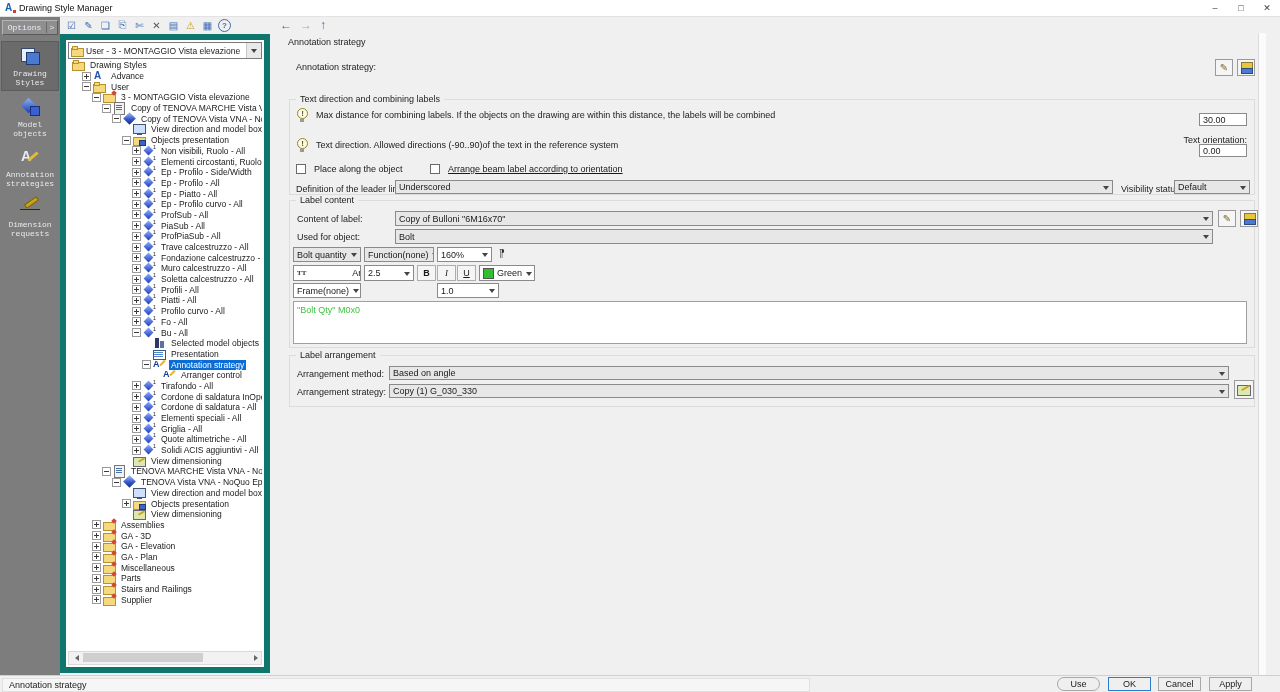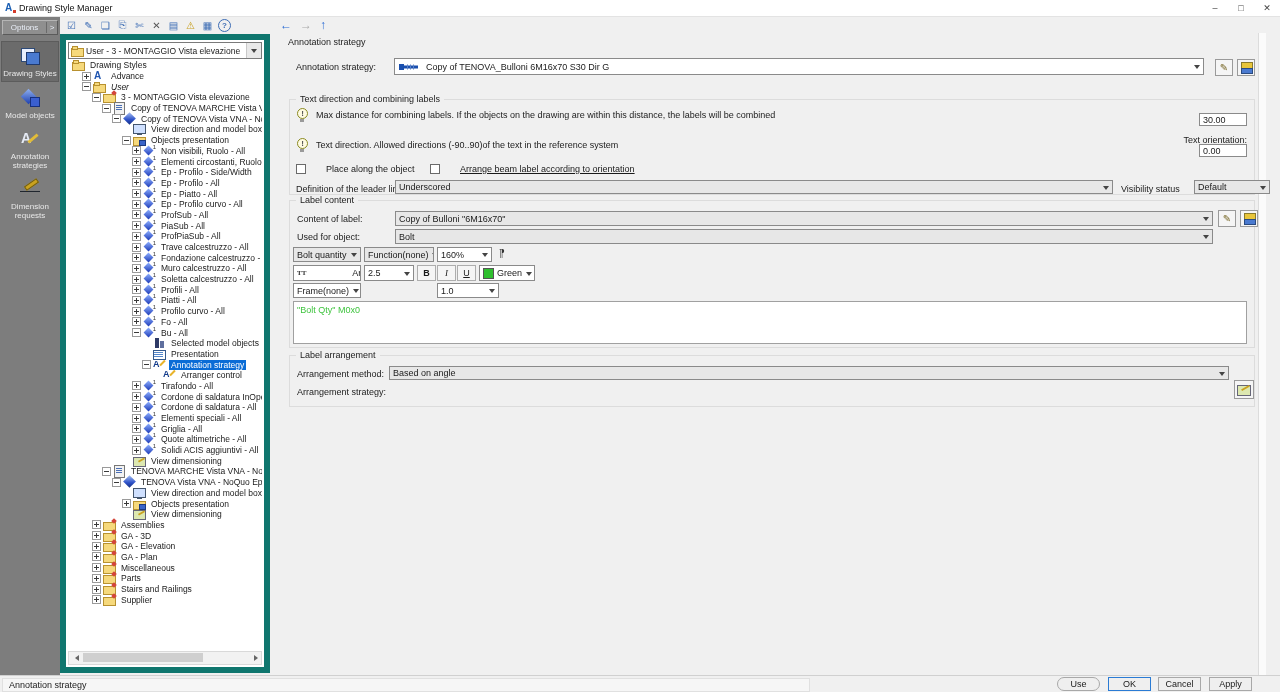--- a/index.html
+++ b/index.html
@@ -15,21 +15,21 @@
   .winbtn{width:26px;height:16px;display:flex;align-items:center;justify-content:center;color:#444;font-size:9px;}
   
   #toolbar{left:60px;top:17px;width:220px;height:16px;display:flex;align-items:center;gap:4px;padding-left:5px;}
   .tbi{width:13px;height:13px;display:flex;align-items:center;justify-content:center;font-size:10px;color:#3c6cb4;}
   .tbi.warn{color:#c9a227;} .tbi.del{color:#555;}
   .tbi.help{width:11px;height:11px;border:1px solid #3c6cb4;border-radius:50%;font:bold 8px/11px "Liberation Sans",sans-serif;}
   #navbar{left:280px;top:17px;height:16px;display:flex;align-items:center;gap:8px;}
   .navi{font-size:12px;font-weight:bold;}
   .nav-back{color:#2b6cd4;} .nav-fwd{color:#a9a9a9;} .nav-up{color:#2b6cd4;}
   
-  #sidebar{left:0;top:17px;width:60px;height:658px;background:#7d7d7d;}
+  #sidebar{left:0;top:17px;width:60px;height:658px;background:#7d7d7d;font-family:Liberation Mono, monospace;}
   #optionsbtn{margin:3px 2px 6px 2px;height:13px;background:#8f8f8f;border:1px solid #b5b5b5;border-right-color:#5a5a5a;border-bottom-color:#5a5a5a;display:flex;align-items:center;}
   #optionsbtn .lbl{flex:1;text-align:center;color:#e9eef7;font-size:8px;}
   #optionsbtn .chv{width:10px;height:11px;border-left:1px solid #6a6a6a;color:#e9eef7;font-size:8px;text-align:center;line-height:11px;}
   .sitem{margin:2px 1px;padding:4px 1px 3px 1px;text-align:center;color:#e9e9e9;font-size:8px;line-height:9px;}
   .sitem.sel{background:#6b6b6b;border:1px solid #5c5c5c;}
   .si{width:24px;height:20px;margin:0 auto 3px auto;position:relative;}
   .si-drawing-styles::before{content:"";position:absolute;left:3px;top:2px;width:12px;height:12px;background:#e8eefc;border:1px solid #2d4a78;}
   .si-drawing-styles::after{content:"";position:absolute;left:8px;top:6px;width:12px;height:11px;background:#4a7ad0;border:1px solid #203a6e;}
   .si-model-objects::before{content:"";position:absolute;left:5px;top:3px;width:11px;height:11px;background:linear-gradient(135deg,#8fb0f0,#1d3fae);transform:rotate(45deg);}
   .si-model-objects::after{content:"";position:absolute;left:12px;top:9px;width:8px;height:8px;background:#3a5fd0;border:1px solid #16307e;}
@@ -89,21 +89,21 @@
   .flabel{position:absolute;font-size:9px;color:#222;white-space:nowrap;}
   .cmb{position:absolute;border:1px solid #8a8a8a;background:#fff;display:flex;align-items:center;padding-left:3px;height:15px;box-sizing:border-box;font-size:9px;white-space:nowrap;overflow:hidden;}
   .cmb.gray{background:#e7e7e7;}
   .cmb .arw{margin-left:auto;width:13px;align-self:stretch;display:flex;align-items:center;justify-content:center;flex:none;}
   .tinput{position:absolute;border:1px solid #8a8a8a;background:#fff;height:13px;box-sizing:border-box;font-size:9px;padding-left:3px;display:flex;align-items:center;}
   .grp{position:absolute;border:1px solid #dcdcdc;box-sizing:border-box;}
   .grp .legend{position:absolute;top:-6px;left:6px;background:#f0f0f0;padding:0 4px;font-size:9px;color:#222;}
   .bulb{position:absolute;width:10px;height:14px;}
   .bulb::before{content:"!";position:absolute;left:0;top:0;width:9px;height:9px;border:1px solid #8a8a22;border-radius:50%;background:#fffbe2;color:#555;font:bold 8px/9px "Liberation Sans",sans-serif;text-align:center;}
   .bulb::after{content:"";position:absolute;left:3px;top:11px;width:4px;height:3px;background:#9a9a9a;}
-  .cbx{position:absolute;display:flex;align-items:center;gap:20px;font-size:9px;}
+  .cbx{position:absolute;display:flex;align-items:center;gap:8px;font-size:9px;}
   .cbx .box{width:10px;height:10px;border:1px solid #6a6a6a;background:#fff;box-sizing:border-box;}
   .tbtn{position:absolute;width:18px;height:17px;border:1px solid #9a9a9a;background:#f5f5f5;display:flex;align-items:center;justify-content:center;box-sizing:border-box;}
   .ico-edit{font-size:10px;color:#7a6a2a;}
   .ico-ae{width:11px;height:11px;position:relative;}
   .ico-ae::before{content:"";position:absolute;left:0;top:0;width:10px;height:5px;background:#e8c53a;border:1px solid #8a7a2a;}
   .ico-ae::after{content:"";position:absolute;left:0;top:6px;width:10px;height:4px;background:#4a7ad0;border:1px solid #2a4a80;}
   .ico-arrange{width:14px;height:13px;position:relative;}
   .ico-arrange::before{content:"";position:absolute;left:0;top:2px;width:12px;height:9px;background:#dde8b0;border:1px solid #667;}
   .ico-arrange::after{content:"";position:absolute;left:4px;top:4px;width:9px;height:2px;background:#caa21f;transform:rotate(-30deg);}
   .fmtbtn{position:absolute;width:19px;height:16px;border:1px solid #adadad;background:#f5f5f5;display:flex;align-items:center;justify-content:center;box-sizing:border-box;font-size:9px;}
@@ -185,21 +185,21 @@
   <div id="tree">
       <div class="trow" style="padding-left: 4px;">
         <span class="ti ti-folder"></span>
         <span class="tlabel">Drawing Styles</span>
       </div>
       <div class="trow" style="padding-left: 14px;">
         <span class="exp plus"></span>
         <span class="ti ti-advance"></span>
         <span class="tlabel">Advance</span>
       </div>
-      <div class="trow" style="padding-left: 14px; font-style: italic;">
+      <div class="trow" style="padding-left: 14px;">
         <span class="exp minus"></span>
         <span class="ti ti-folder"></span>
         <span class="tlabel">User</span>
       </div>
       <div class="trow" style="padding-left: 24px;">
         <span class="exp minus"></span>
         <span class="ti ti-style"></span>
         <span class="tlabel">3 - MONTAGGIO Vista elevazione</span>
       </div>
       <div class="trow" style="padding-left: 34px;">
@@ -447,33 +447,20 @@
         <span class="stri-r"></span>
       </span>
   </div>
 </div>
 
 <div id="panel" class="abs">
   <div id="paneltab">Annotation strategy</div>
   <div id="panelgutter"></div>
 
   <div class="flabel" style="left:19px;top:29px;">Annotation strategy:</div>
-  <div class="cmb" style="left:117px;top:25px;width:810px;height:17px;">
-    <svg class="bolt" width="24" height="10">
-      <rect x="1" y="2" width="5" height="6" fill="#1a4fae"></rect>
-      <rect x="6" y="3.5" width="14" height="3" fill="#1a4fae"></rect>
-      <rect x="9" y="2.5" width="1" height="5" fill="#5a82c8"></rect>
-      <rect x="12" y="2.5" width="1" height="5" fill="#5a82c8"></rect>
-      <rect x="15" y="2.5" width="1" height="5" fill="#5a82c8"></rect>
-    </svg>
-    <span>Copy of TENOVA_Bulloni 6M16x70 S30 Dir G</span>
-    <span class="arw">
-        <span class="tri"></span>
-      </span>
-  </div>
   <div class="tbtn" style="left:938px;top:26px;">
       <span class="ico-edit">✎</span>
     </div>
   <div class="tbtn" style="left:960px;top:26px;">
       <span class="ico-ae"></span>
     </div>
 
   <div class="grp" style="left:12px;top:66px;width:966px;height:96px;">
     <span class="legend">Text direction and combining labels</span>
     <span class="bulb" style="left:7px;top:8px;"></span>
@@ -492,21 +479,21 @@
       <span>Arrange beam label according to orientation</span>
     </div>
     <span class="flabel" style="left:6px;top:84px;">Definition of the leader line</span>
     <div class="cmb gray" style="left:105px;top:80px;width:718px;height:14px;">
       <span>Underscored</span>
       <span class="arw">
           <span class="tri"></span>
         </span>
     </div>
     <span class="flabel" style="left:831px;top:84px;">Visibility status</span>
-    <div class="cmb gray" style="left:884px;top:80px;width:76px;height:14px;margin-left:20px;">
+    <div class="cmb gray" style="left:884px;top:80px;width:76px;height:14px;">
       <span>Default</span>
       <span class="arw">
           <span class="tri"></span>
         </span>
     </div>
   </div>
 
   <div class="grp" style="left:12px;top:167px;width:966px;height:148px;">
     <span class="legend">Label content</span>
     <span class="flabel" style="left:7px;top:13px;">Content of label:</span>
@@ -595,20 +582,26 @@
   <div class="grp" style="left:12px;top:322px;width:966px;height:52px;">
     <span class="legend">Label arrangement</span>
     <span class="flabel" style="left:7px;top:13px;">Arrangement method:</span>
     <div class="cmb gray" style="left:99px;top:10px;width:840px;height:14px;">
       <span>Based on angle</span>
       <span class="arw">
           <span class="tri"></span>
         </span>
     </div>
     <span class="flabel" style="left:7px;top:31px;">Arrangement strategy:</span>
+    <div class="cmb gray" style="left:99px;top:28px;width:840px;height:14px;">
+      <span>Copy (1) G_030_330</span>
+      <span class="arw">
+          <span class="tri"></span>
+        </span>
+    </div>
     <div class="tbtn" style="left:944px;top:24px;width:20px;height:19px;">
         <span class="ico-arrange"></span>
       </div>
   </div>
 </div>
 
 <div id="footer" class="abs">
   <div id="statusbox">
     <span>Annotation strategy</span>
   </div>

